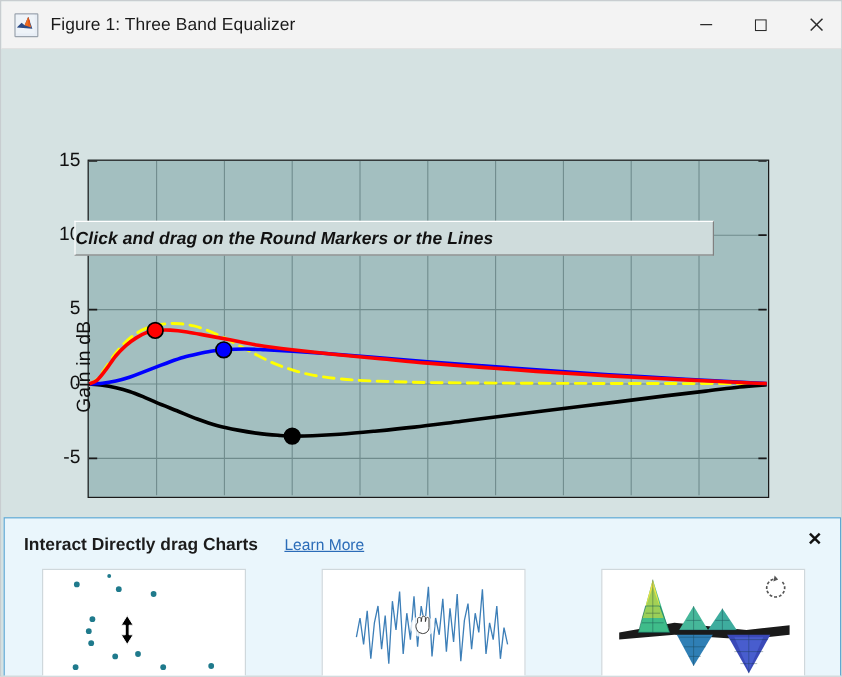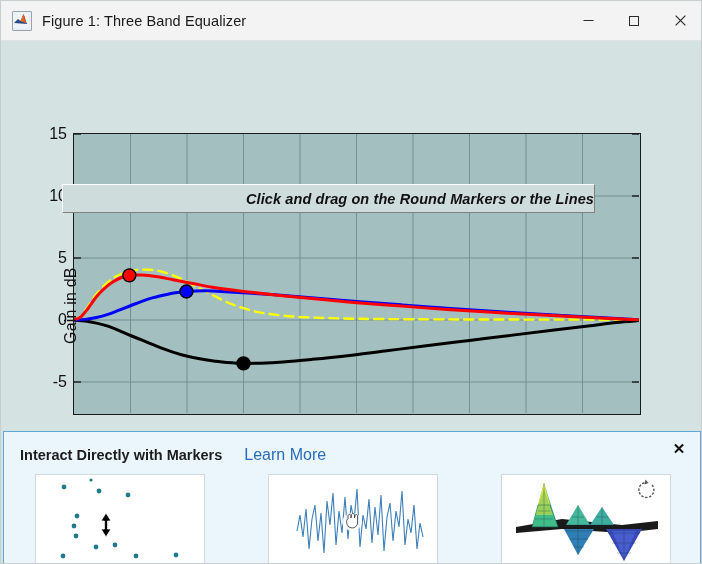--- a/index.html
+++ b/index.html
@@ -113,21 +113,21 @@
     left: 61px;
     top: 143px;
     width: 533px;
     height: 29px;
     background: #cfdcdc;
     border: 1px solid #ffffff;
     border-right-color: #808080;
     border-bottom-color: #808080;
     display: flex;
     align-items: center;
-    justify-content: flex-end;
+    justify-content: flex-start;
     box-sizing: border-box;
   }
   .banner span {
     font-size: 14.5px;
     font-weight: bold;
     font-style: italic;
     color: #111;
     letter-spacing: 0.1px;
   }
 
@@ -149,22 +149,23 @@
     display: flex;
     align-items: baseline;
     gap: 22px;
   }
   .notify-title {
     font-size: 14.5px;
     font-weight: bold;
     color: #1c1c1c;
   }
   .notify-link {
-    font-size: 16px;
+    font-size: 13px;
     color: #2b6cb8;
+    text-decoration: underline;
     cursor: pointer;
   }
   .notify-close {
     position: absolute;
     right: 10px;
     top: 6px;
     width: 22px; height: 22px;
     display: flex;
     align-items: center;
     justify-content: center;
@@ -277,21 +278,21 @@
           <div class="ytick" style="top: 248px;">-5</div>
         </div>
     </div>
 
     <div class="banner">
       <span>Click and drag on the Round Markers or the Lines</span>
     </div>
 
     <div class="notify">
       <div class="notify-head">
-        <div class="notify-title">Interact Directly with Markers</div>
+        <div class="notify-title">Interact Directly drag Charts</div>
         <div class="notify-link">Learn More</div>
       </div>
       <div class="notify-close">✕</div>
 
       <div class="cards">
 
         <div class="card">
           <div class="card-thumb">
             <svg width="168" height="90" viewBox="0 0 168 90">
               <g fill="#1f7a8c">

